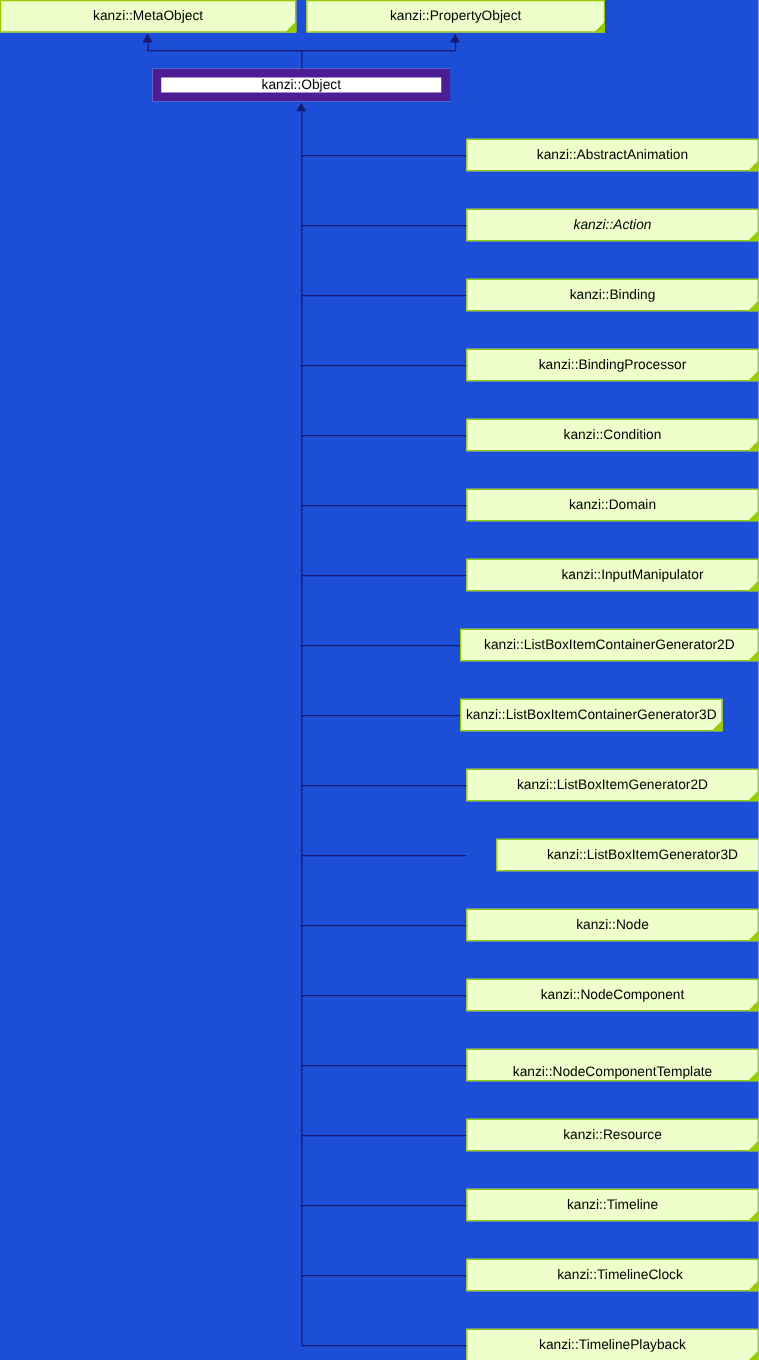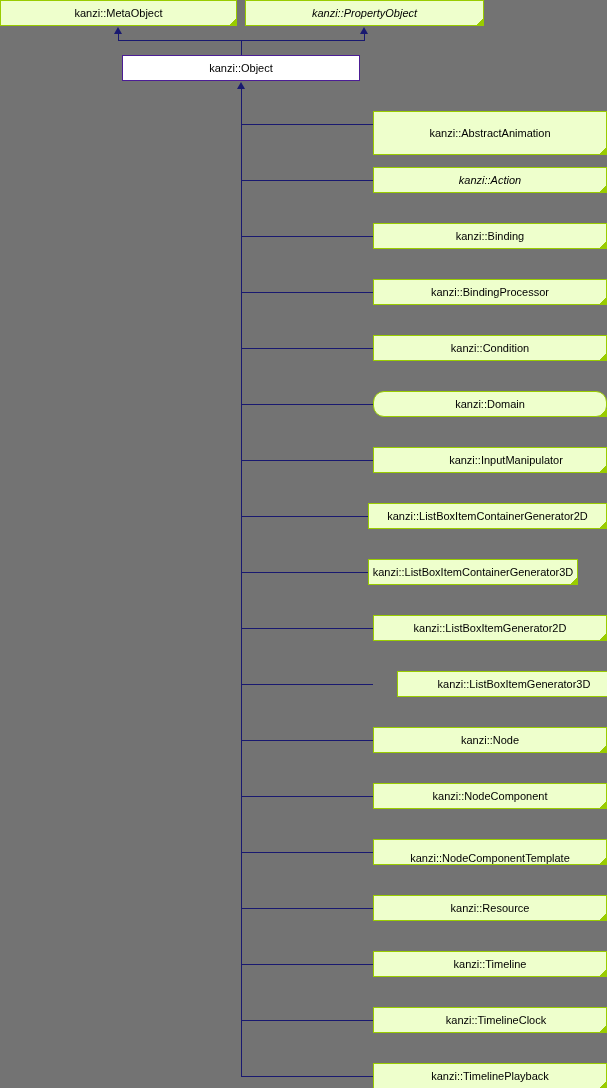--- a/index.html
+++ b/index.html
@@ -4,21 +4,21 @@
 <style>
   html, body {
     margin: 0;
     padding: 0;
     background: #ffffff;
   }
   #diagram {
     position: relative;
     width: 607px;
     height: 1088px;
-    background: #737373;
+    background: #1d4ed8;
     overflow: hidden;
     font-family: "Liberation Sans", sans-serif;
   }
   
   .cls-box {
     position: absolute;
     box-sizing: border-box;
     border: 1px solid #99cc00;
     background: #eeffcc;
     color: #000000;
@@ -37,21 +37,21 @@
     right: -1px;
     bottom: -1px;
     width: 9px;
     height: 9px;
     background:
       linear-gradient(to top left, #99cc00 0 48%, rgba(0,0,0,0) 50% 100%);
     pointer-events: none;
   }
   .cls-box.root {
     background: #ffffff;
-    border: 1px solid #4c1d95;
+    border: 7px solid #4c1d95;
   }
 
   
   .ln-v {
     position: absolute;
     width: 1px;
     background: #191970;
   }
   .ln-h {
     position: absolute;
@@ -70,52 +70,52 @@
 </head>
 <body>
 
 <div id="diagram">
 
   <div class="cls-box" style="left: 0px; top: 0px; width: 237px; height: 26px;">
     <span>kanzi::MetaObject</span>
     <span class="fold"></span>
   </div>
 
-  <div class="cls-box" style="left: 245px; top: 0px; width: 239px; height: 26px; font-style: italic;">
+  <div class="cls-box" style="left: 245px; top: 0px; width: 239px; height: 26px;">
     <span>kanzi::PropertyObject</span>
     <span class="fold"></span>
   </div>
 
   <div class="cls-box root" style="left: 122px; top: 55px; width: 238px; height: 26px;">
     <span>kanzi::Object</span>
 
   </div>
 
   <div id="derived-host">
-      <div class="cls-box" style="left: 373px; top: 111px; width: 234px; height: 44px;">
+      <div class="cls-box" style="left: 373px; top: 111px; width: 234px; height: 26px;">
         <span>kanzi::AbstractAnimation</span>
         <span class="fold"></span>
       </div>
       <div class="cls-box" style="left: 373px; top: 167px; width: 234px; height: 26px; font-style: italic;">
         <span>kanzi::Action</span>
         <span class="fold"></span>
       </div>
       <div class="cls-box" style="left: 373px; top: 223px; width: 234px; height: 26px;">
         <span>kanzi::Binding</span>
         <span class="fold"></span>
       </div>
       <div class="cls-box" style="left: 373px; top: 279px; width: 234px; height: 26px;">
         <span>kanzi::BindingProcessor</span>
         <span class="fold"></span>
       </div>
       <div class="cls-box" style="left: 373px; top: 335px; width: 234px; height: 26px;">
         <span>kanzi::Condition</span>
         <span class="fold"></span>
       </div>
-      <div class="cls-box" style="left: 373px; top: 391px; width: 234px; height: 26px; border-radius: 11px;">
+      <div class="cls-box" style="left: 373px; top: 391px; width: 234px; height: 26px;">
         <span>kanzi::Domain</span>
         <span class="fold"></span>
       </div>
       <div class="cls-box" style="left: 373px; top: 447px; width: 234px; height: 26px; padding-left: 32px;">
         <span>kanzi::InputManipulator</span>
         <span class="fold"></span>
       </div>
       <div class="cls-box" style="left: 368px; top: 503px; width: 239px; height: 26px;">
         <span>kanzi::ListBoxItemContainerGenerator2D</span>
         <span class="fold"></span>

